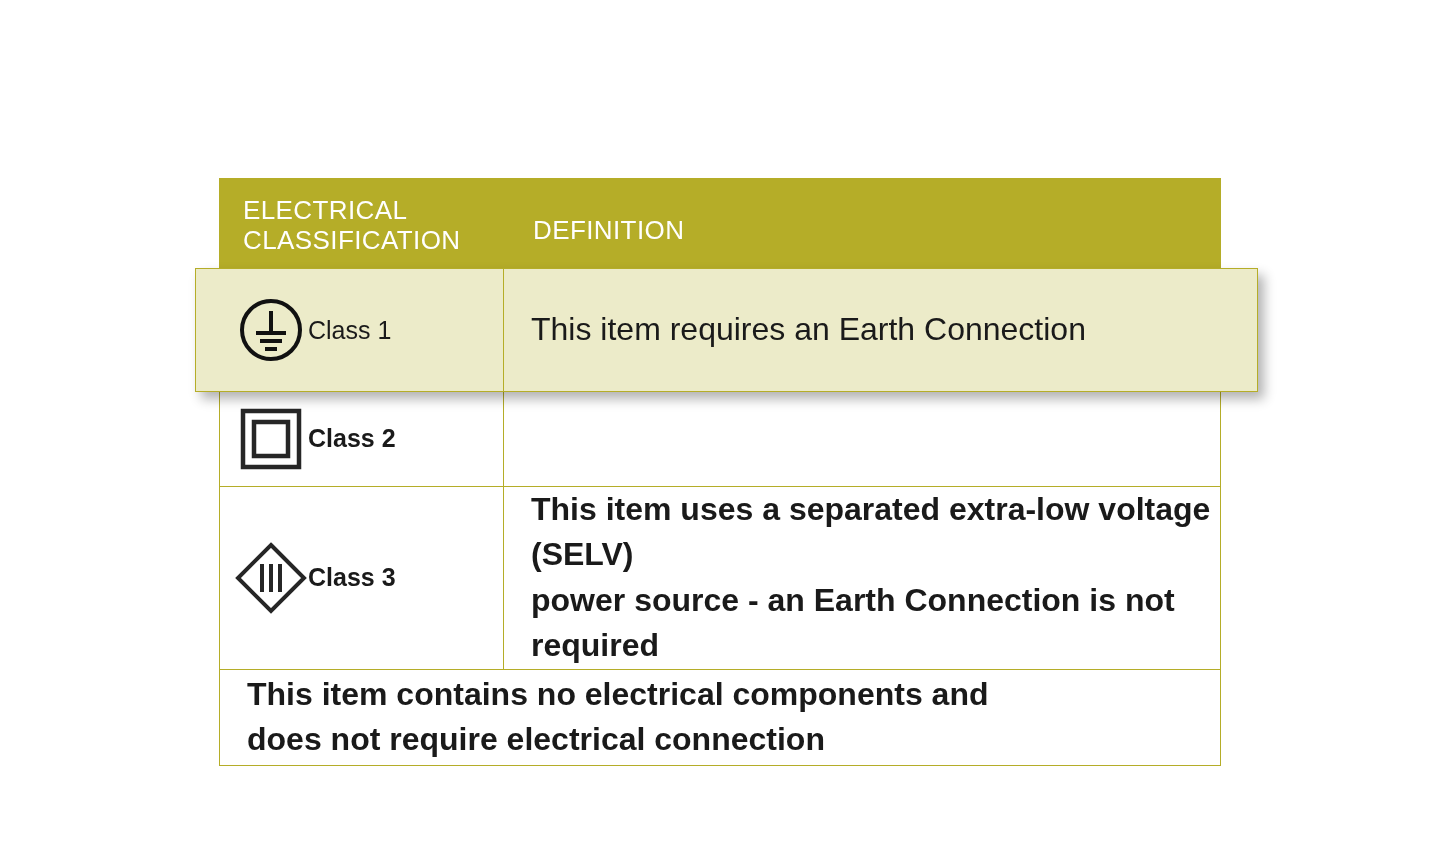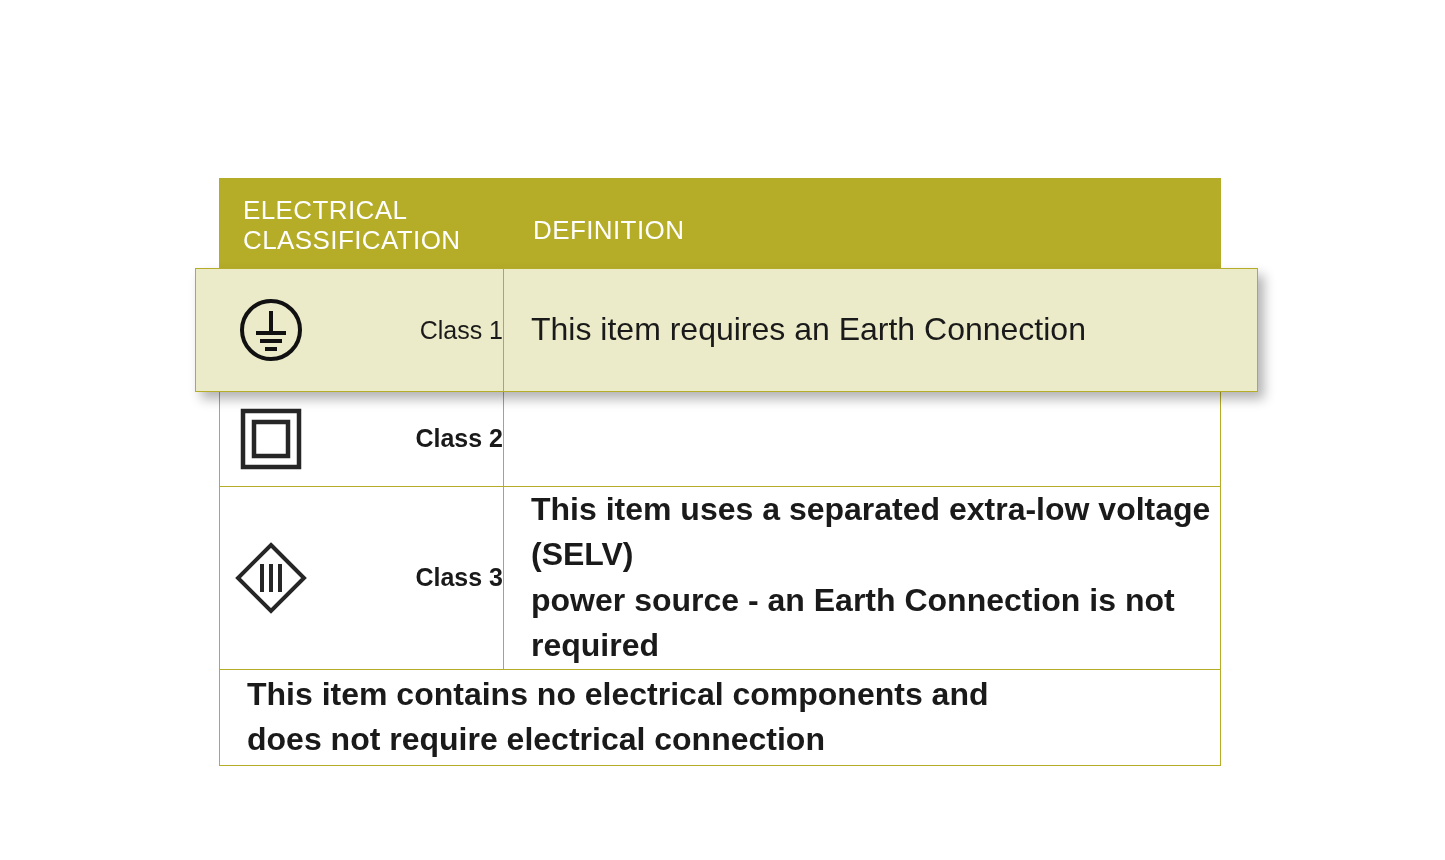--- a/index.html
+++ b/index.html
@@ -78,21 +78,20 @@
   }
   .row:first-child { border-top: none; }
 
   .cell-class {
     width: 284px;
     box-sizing: border-box;
     display: flex;
     align-items: center;
     border-right: 1.4px solid #b5ad28;
     padding-left: 14px;
-    justify-content: space-between;
   }
   .cell-def {
     flex: 1;
     box-sizing: border-box;
     display: flex;
     align-items: center;
     padding-left: 27px;
   }
 
   .icon-box {

